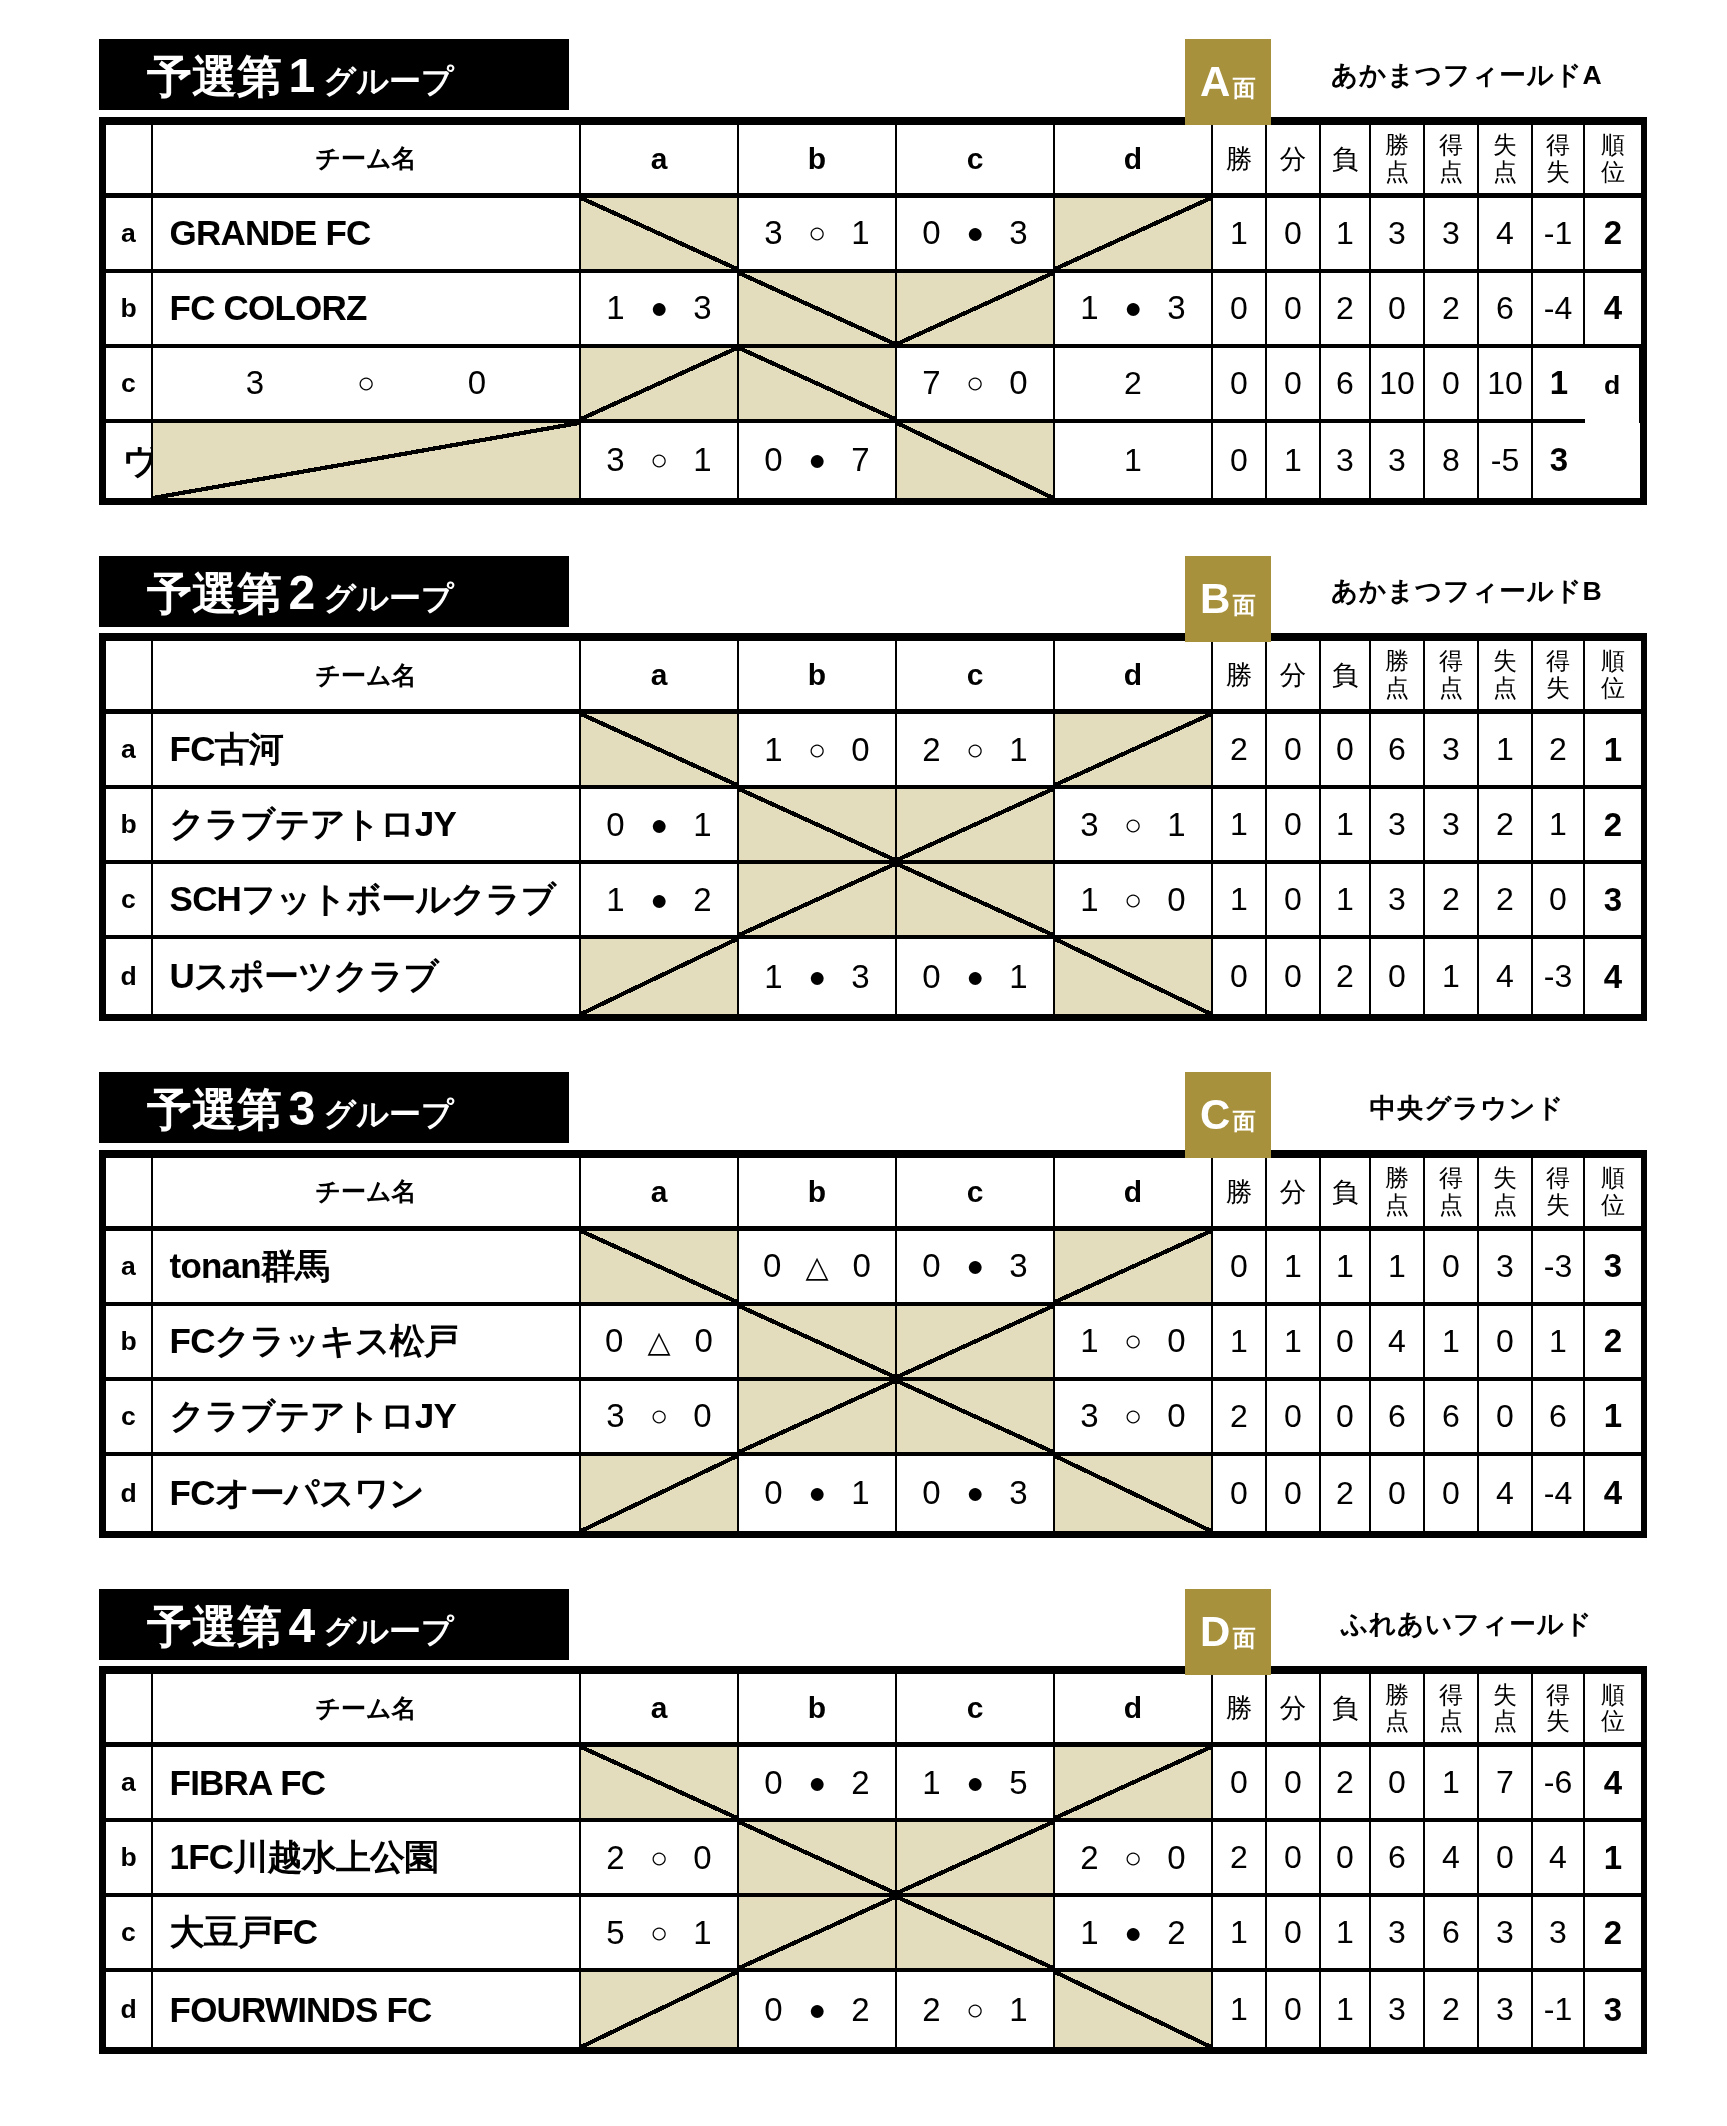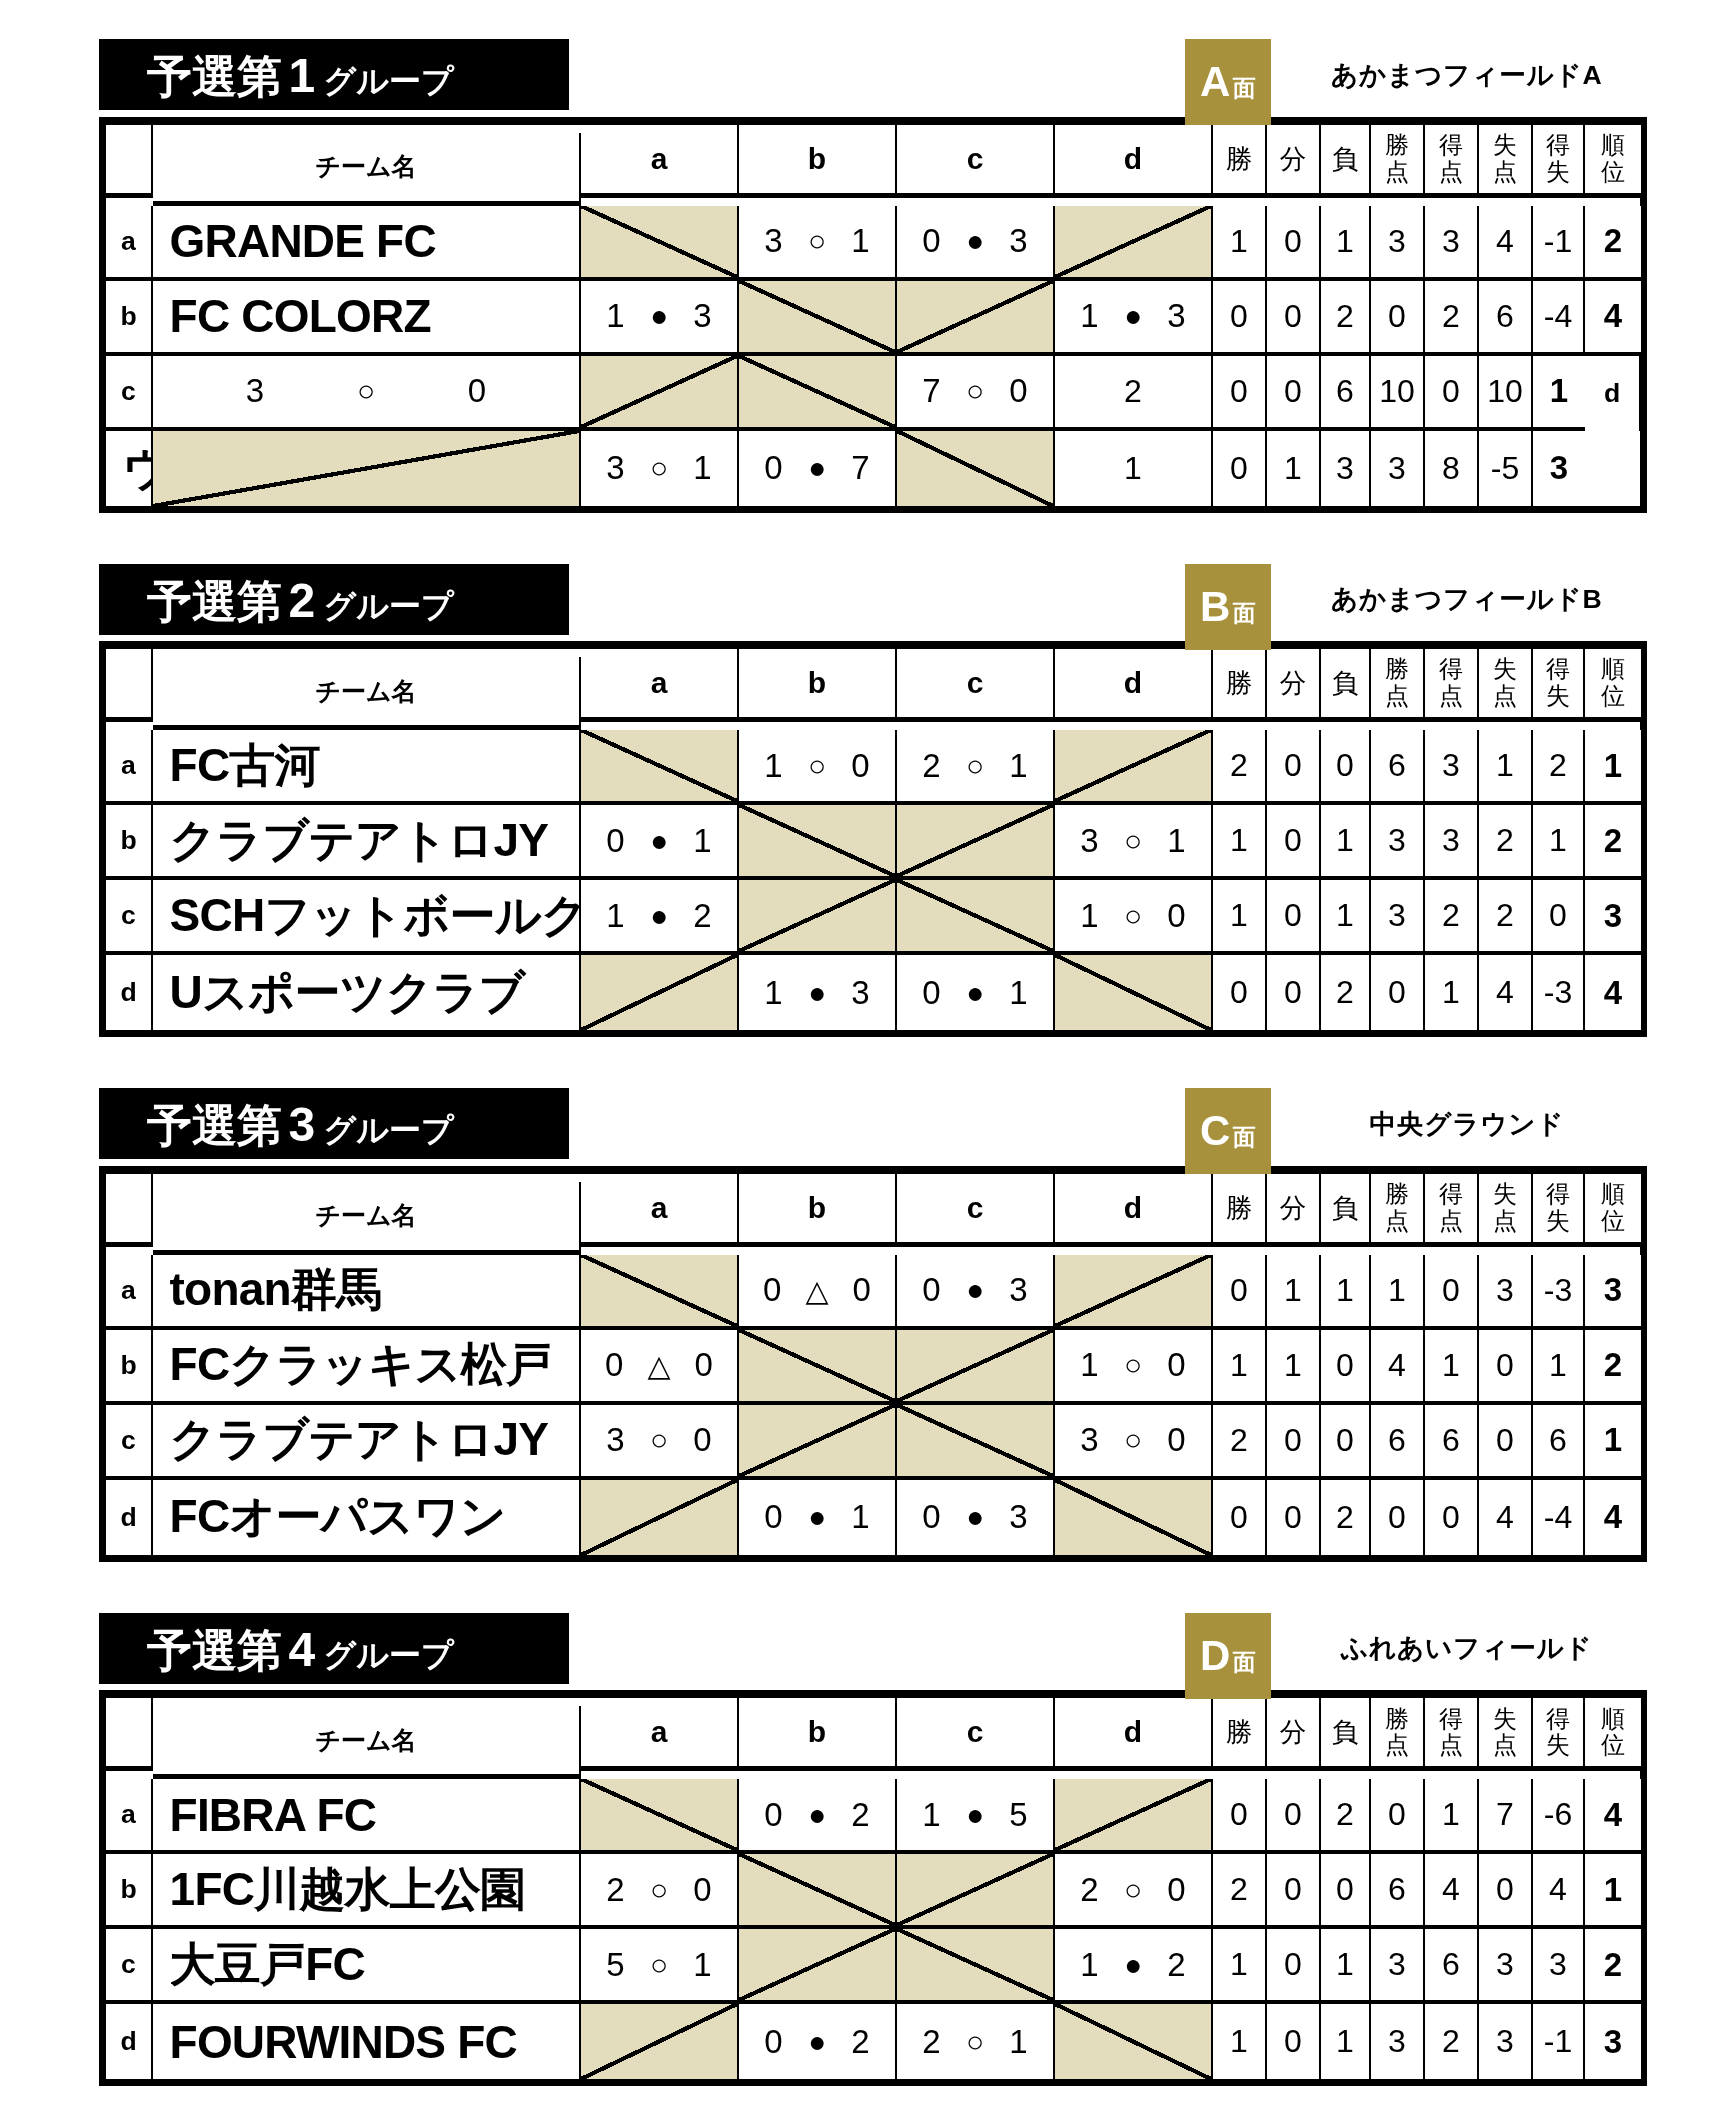--- a/index.html
+++ b/index.html
@@ -17,26 +17,26 @@
   .field-wrap{width:367px;height:71px;display:flex;align-items:center;justify-content:center;padding-left:16px;}
   .field-name{font-size:26.6px;font-weight:bold;letter-spacing:0.8px;}
   .grid{margin-top:6.6px;display:grid;width:1534px;
         grid-template-columns:47px 428px 158px 158px 158px 158px 54px 54px 50px 54px 54px 54px 52px 56px;
         border:7.5px solid #000;border-top:8.3px solid #000;background:#fff;}
   .cell{border-right:2.1px solid #000;border-bottom:4.2px solid #000;box-sizing:border-box;
         height:75px;display:flex;align-items:center;justify-content:center;background:#fff;}
   .hcell{height:73px;border-bottom:5px solid #000;}
   .last-col{border-right:none;}
   .last-row{border-bottom:none;}
-  .h-team{font-size:25px;font-weight:bold;margin-top:8px;}
+  .h-team{font-size:25px;font-weight:bold;}
   .h-match{font-size:30px;font-weight:bold;}
   .h-stat{font-size:26.6px;}
   .h-stacked{flex-direction:column;font-size:24px;line-height:1.12;}
   .lbl{font-size:26.6px;font-weight:bold;}
-  .team{justify-content:flex-start;padding-left:16.6px;font-size:46px;font-weight:bold;white-space:nowrap;overflow:hidden;letter-spacing:-0.8px;}
+  .team{justify-content:flex-start;padding-left:16.6px;font-size:35px;font-weight:bold;white-space:nowrap;overflow:hidden;letter-spacing:-0.8px;}
   .score{justify-content:space-evenly;font-size:33px;}
   .score .sym{font-size:30px;}
   .stat{font-size:32px;}
   .rank{font-size:33px;font-weight:bold;}
   .diag-back{background:linear-gradient(to bottom left,transparent calc(50% - 2.1px),#000 calc(50% - 2.1px),#000 calc(50% + 2.1px),transparent calc(50% + 2.1px)),#E3DCBD;}
   .diag-fwd{background:linear-gradient(to bottom right,transparent calc(50% - 2.1px),#000 calc(50% - 2.1px),#000 calc(50% + 2.1px),transparent calc(50% + 2.1px)),#E3DCBD;}
 </style>
 </head>
 <body>
 

